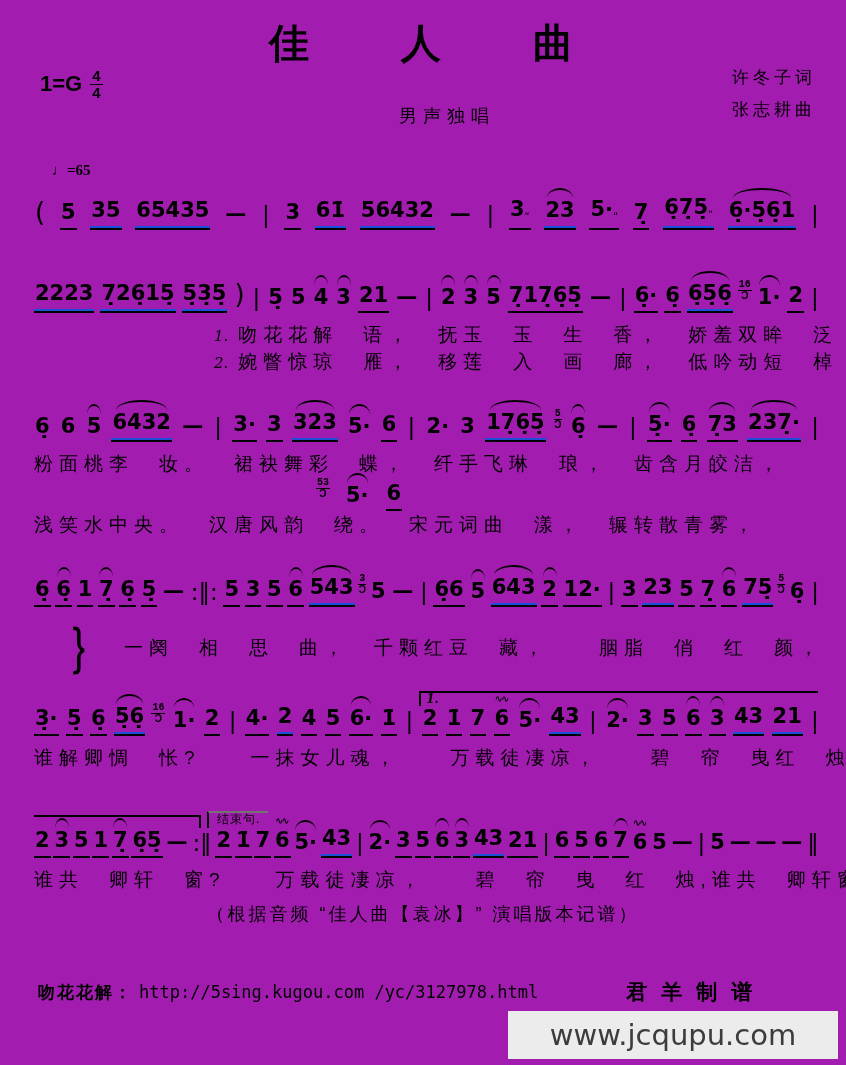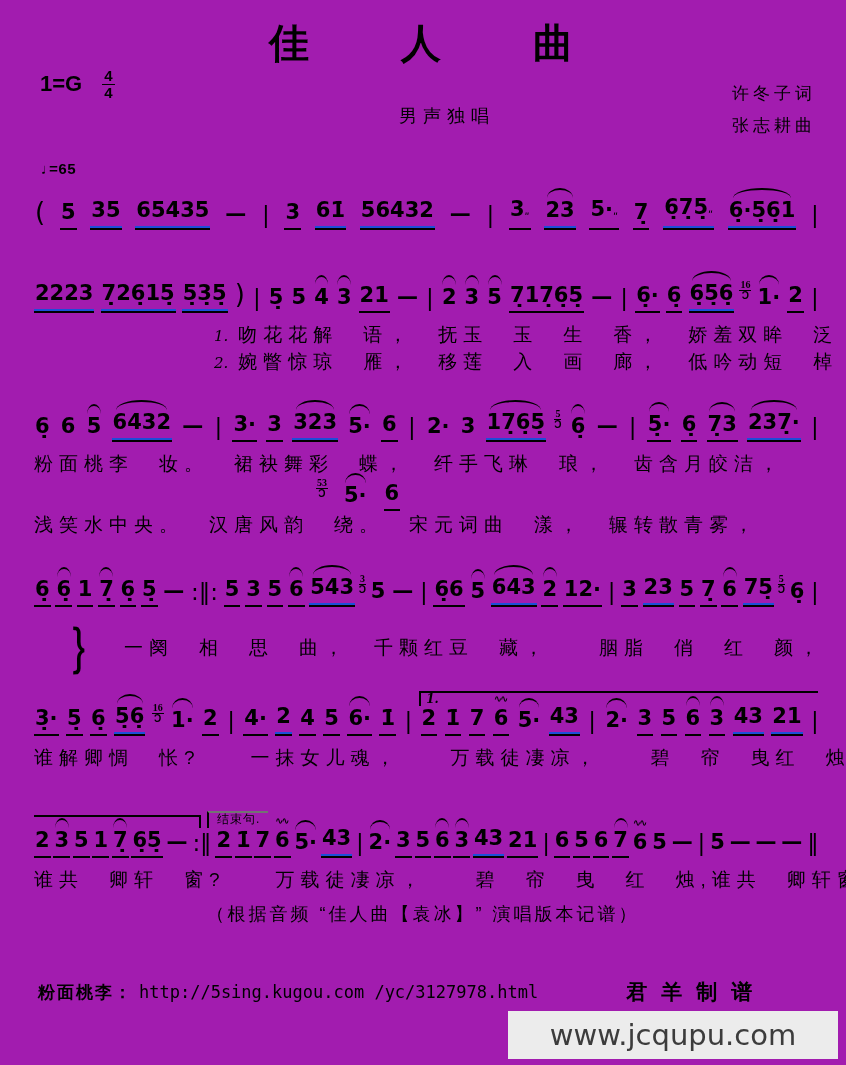--- a/index.html
+++ b/index.html
@@ -1,44 +1,44 @@
 <!DOCTYPE html>
 <html><head>
 <meta charset="utf-8">
 <style>
   html,body{margin:0;padding:0;background:#fff;}
   .page{position:relative;width:846px;height:1065px;background:#a21caf;color:#000;
         font-family:"Liberation Sans",sans-serif;overflow:hidden;}
   .title{position:absolute;top:16px;left:0;width:100%;text-align:center;
          font-family:"DejaVu Serif",serif;font-weight:bold;font-size:40px;letter-spacing:4px;}
-  .keysig{position:absolute;left:40px;top:68px;font-weight:bold;font-size:22px;display:flex;align-items:center;gap:20px;}
+  .keysig{position:absolute;left:40px;top:68px;font-weight:bold;font-size:22px;display:flex;align-items:center;gap:8px;}
   .frac{display:inline-flex;flex-direction:column;align-items:center;font-size:15px;line-height:1.05;font-weight:bold;}
   .frac .num{border-bottom:1.5px solid #000;padding:0 2px;}
-  .credits{position:absolute;right:30px;top:62px;text-align:right;font-size:17px;line-height:1.9;letter-spacing:4px;margin-top:16px;}
+  .credits{position:absolute;right:30px;top:62px;text-align:right;font-size:17px;line-height:1.9;letter-spacing:4px;}
   .subtitle{position:absolute;top:104px;left:0;width:100%;text-align:center;font-size:18px;letter-spacing:6px;padding-left:24px;}
-  .tempo{position:absolute;left:40px;top:162px;font-weight:bold;font-size:15px;font-family:Liberation Mono, monospace;}
+  .tempo{position:absolute;left:52px;top:162px;font-weight:bold;font-size:15px;font-family:Liberation Serif, serif;}
   #score{position:absolute;top:180px;left:34px;right:26px;}
   .system{position:relative;}
   .notes{display:flex;justify-content:space-between;align-items:flex-end;
          padding:16px 0 8px 0;}
   .note{position:relative;font-family:"DejaVu Sans",sans-serif;font-weight:700;font-size:21px;
         line-height:1.1;padding:0 1px 4px 1px;white-space:nowrap;}
   .u1{border-bottom:2px solid #000;}
   .u2{border-bottom:4px solid #1d4ed8;}
   .u2::after{content:"";position:absolute;left:0;right:0;bottom:-4px;height:2px;background:#000;}
   .slur::before{content:"";position:absolute;left:8%;right:8%;top:-11px;height:9px;
         border-top:2px solid #000;border-radius:55% 55% 0 0/100% 100% 0 0;}
   .mord::after{content:"∿∿";position:absolute;top:-14px;left:1px;font-size:10px;letter-spacing:-2px;}
   .bar{font-weight:400;font-size:23px;border:none;padding-bottom:2px;}
   .paren{font-weight:400;font-size:26px;border:none;}
   .dash{border:none;}
   .orn{font-size:11px;vertical-align:sub;font-weight:400;}
   .grace{display:inline-flex;flex-direction:column;align-items:center;line-height:1;
          transform:translateY(-12px);margin:0 -1px;}
-  .grace .gn{font-family:Liberation Serif, serif;font-weight:700;font-size:10px;border-bottom:1.5px solid #000;padding:0 1px;}
+  .grace .gn{font-family:Liberation Mono, monospace;font-weight:700;font-size:10px;border-bottom:1.5px solid #000;padding:0 1px;}
   .grace .gh{font-size:10px;font-weight:700;}
   .lyrics{font-size:19px;letter-spacing:6px;line-height:27px;white-space:nowrap;}
   .verse{display:flex;align-items:baseline;}
   .vnum{font-family:"DejaVu Serif",serif;font-style:italic;font-size:15px;margin-right:10px;letter-spacing:0;}
   .split{display:flex;align-items:center;margin-left:22px;}
   .splitcol .lyrics{line-height:29px;}
   .brace{font-size:48px;font-weight:200;margin:0 10px;transform:scaleY(1.15);}
   .insert{height:34px;display:flex;align-items:flex-end;padding-left:36%;gap:16px;}
   .volta{position:absolute;top:2px;height:13px;border-top:2px solid #000;border-left:2px solid #000;
          font-family:"DejaVu Serif",serif;font-style:italic;font-weight:bold;font-size:12px;
@@ -307,19 +307,19 @@
           <span class="note dash">—</span>
           <span class="note bar">‖</span>
         </div>
         <div class="lyrics">谁共　卿轩　窗?　　万载徒凄凉，　　碧　帘　曳　红　烛,谁共　卿轩窗?</div>
       </div>
     </div>
 
   <div class="footnote">（根据音频 “佳人曲【袁冰】” 演唱版本记谱）</div>
 
   <div class="footer">
-    <span class="lbl">粉面桃李：</span>
+    <span class="lbl">吻花花解：</span>
     <span class="mono">http://5sing.kugou.com  /yc/3127978.html</span>
     <span class="sig">君羊制谱</span>
   </div>
 
   <div class="watermark">www.jcqupu.com</div>
 </div>
 
 </body></html>

